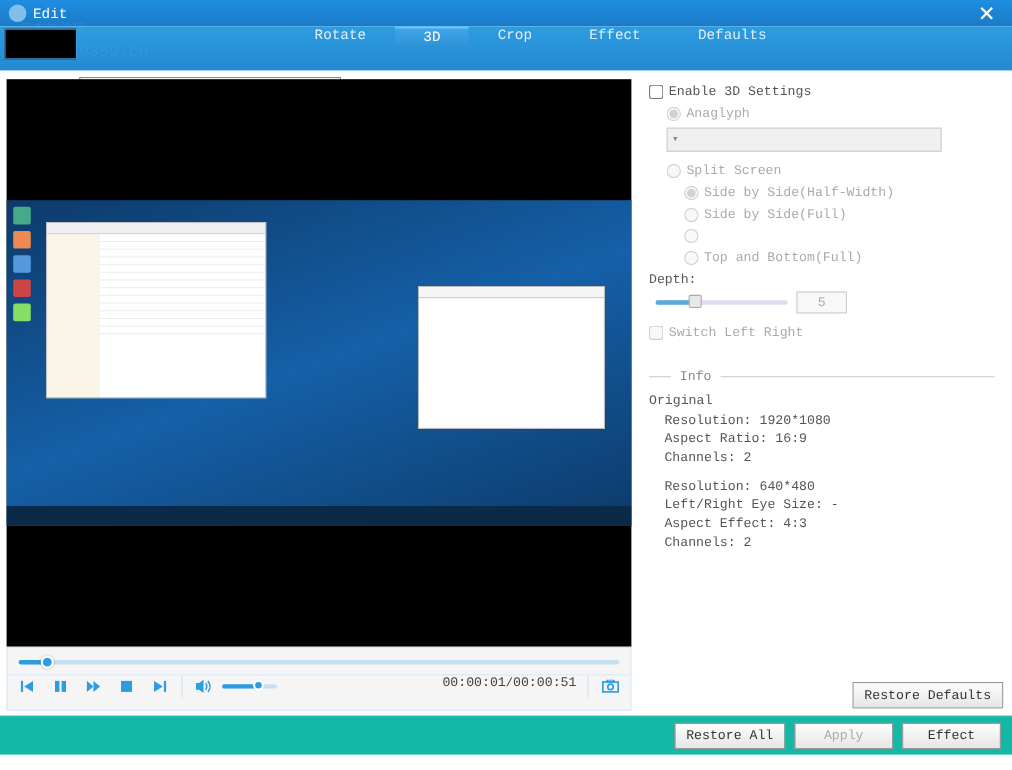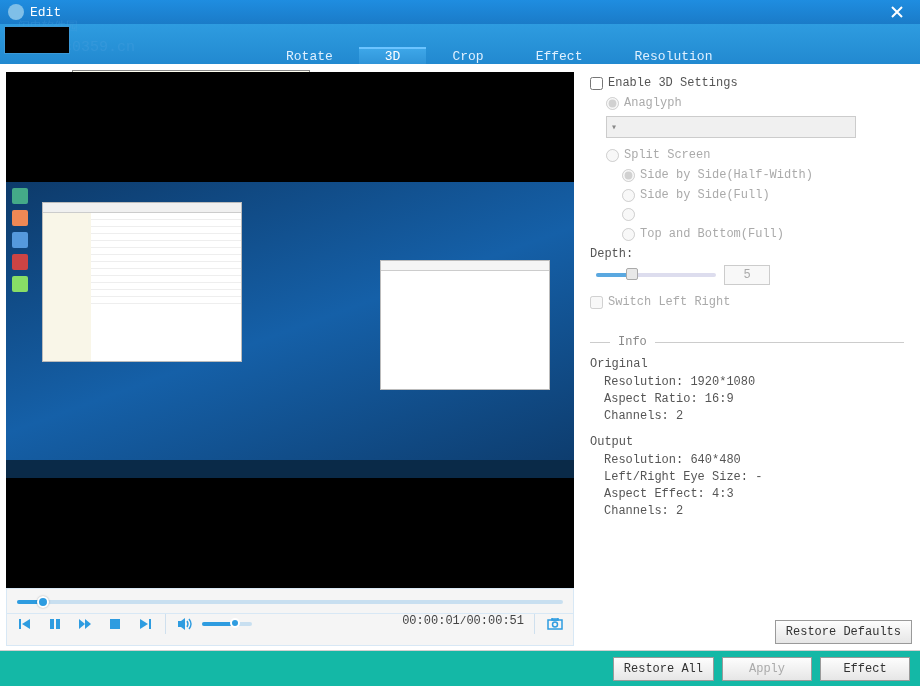--- a/index.html
+++ b/index.html
@@ -4,21 +4,21 @@
 <style>
 * { box-sizing: border-box; margin: 0; padding: 0; font-family: "SimSun", "Courier New", monospace; font-size: 12px; }
 body { width: 920px; height: 700px; background: #fff; overflow: hidden; position: relative; }
 
 .titlebar { height: 24px; background: linear-gradient(#1f8de0, #1a7bc8); color: #fff; display: flex; align-items: center; padding: 0 8px; }
 .titlebar .icon { width: 16px; height: 16px; background: #7fbfe8; border-radius: 50%; margin-right: 6px; }
 .titlebar .title { flex: 1; font-size: 13px; }
 .titlebar .close { width: 30px; height: 20px; display: flex; align-items: center; justify-content: center; cursor: pointer; }
 .titlebar .close svg { stroke: #fff; }
 
-.tabbar { height: 40px; background: linear-gradient(#2e9ce0, #2289d0); display: flex; align-items: flex-end; padding-left: 260px; }
+.tabbar { height: 40px; background: linear-gradient(#2e9ce0, #2289d0); display: flex; align-items: flex-start; padding-left: 260px; }
 .tabbar .tab { color: #dff0ff; padding: 0 26px; display: flex; align-items: center; cursor: pointer; font-size: 13px; }
 .tabbar .tab.active { background: linear-gradient(#3da6e8, #2f94d8); color: #fff; border-top: 2px solid #6cc4ff; }
 
 .thumb-section { height: 0; position: relative; }
 .thumb { position: absolute; left: 4px; top: -38px; width: 66px; height: 28px; background: #000; border: 1px solid #3a99d8; }
 .filename-tip { position: absolute; left: 72px; top: 6px; background: #fffef0; border: 1px solid #888; padding: 3px 6px; font-size: 11px; }
 
 .main { display: flex; height: 586px; }
 .preview-col { width: 580px; display: flex; flex-direction: column; padding: 8px 6px 4px 6px; }
 .preview { flex: 1; background: #000; position: relative; }
@@ -101,21 +101,21 @@
         <path d="M1 1 L11 11 M11 1 L1 11" stroke-width="2"></path>
       </svg>
   </div>
 </div>
 
 <div class="tabbar">
   <div class="tab">Rotate</div>
   <div class="tab active">3D</div>
   <div class="tab">Crop</div>
   <div class="tab">Effect</div>
-  <div class="tab">Resolution</div>
+  <div class="tab">Defaults</div>
 </div>
 
 <div class="thumb-section">
   <div class="thumb"></div>
   <div class="filename-tip">ScreenRec 06-07-19 at 05.06 PM.wmv</div>
 </div>
 
 <div class="main">
   <div class="preview-col">
     <div class="preview">
@@ -267,21 +267,20 @@
           <span>Info</span>
           <div class="line"></div>
         </div>
       <div class="info-block">
         <div class="lbl">Original</div>
         <div class="kv">Resolution: 1920*1080</div>
         <div class="kv">Aspect Ratio: 16:9</div>
         <div class="kv">Channels: 2</div>
       </div>
       <div class="info-block">
-        <div class="lbl">Output</div>
         <div class="kv">Resolution: 640*480</div>
         <div class="kv">Left/Right Eye Size: -</div>
         <div class="kv">Aspect Effect: 4:3</div>
         <div class="kv">Channels: 2</div>
       </div>
     </div>
 
     <button class="winbtn restore-defaults">Restore Defaults</button>
   </div>
 </div>

